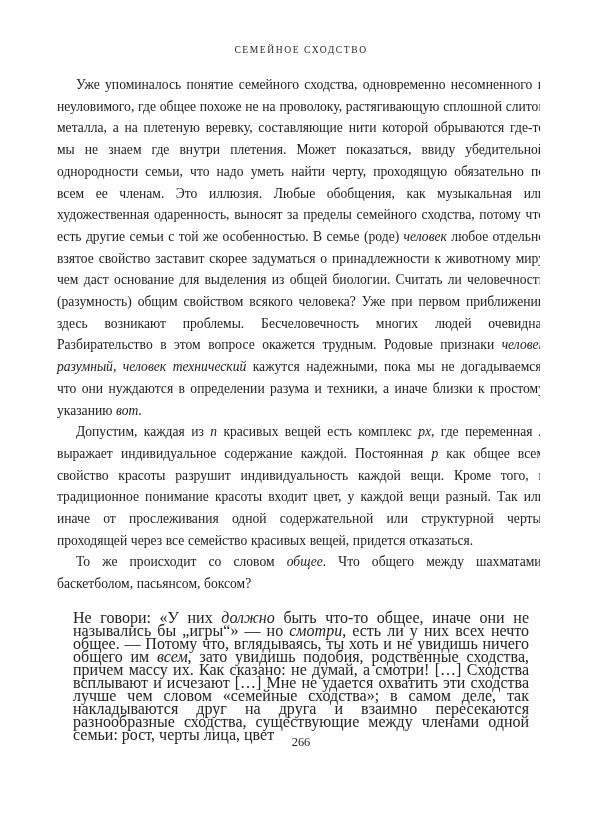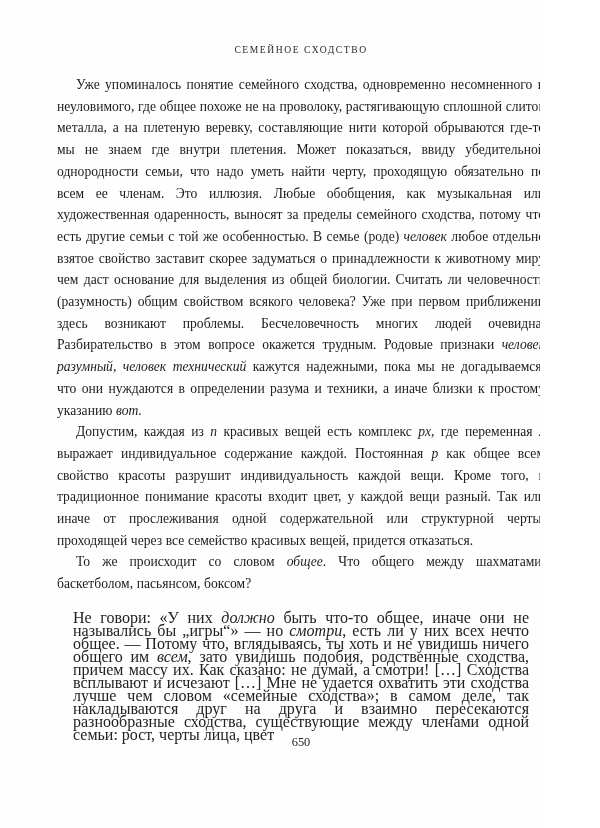--- a/index.html
+++ b/index.html
@@ -114,15 +114,15 @@
     <p class="para">Допустим, каждая из <span class="mathvar">n</span> красивых вещей есть комплекс <span class="mathvar">px</span>, где переменная <span class="mathvar">x</span> выражает индивидуальное содержание каждой. Постоянная <span class="mathvar">p</span> как общее всем свойство красоты разрушит индивидуальность каждой вещи. Кроме того, в традиционное понимание красоты входит цвет, у каждой вещи разный. Так или иначе от прослеживания одной содержательной или структурной черты, проходящей через все семейство красивых вещей, придется отказаться.</p>
 
     <p class="para">То же происходит со словом <em class="it">общее</em>. Что общего между шахматами, баскетболом, пасьянсом, боксом?</p>
 
     <div class="quote-block">
       <p class="quote">Не говори: «У них <em class="it">должно</em> быть что-то общее, иначе они не назывались бы „игры“» — но <em class="it">смотри</em>, есть ли у них всех нечто общее. — Потому что, вглядываясь, ты хоть и не увидишь ничего общего им <em class="it">всем</em>, зато увидишь подобия, родственные сходства, причем массу их. Как сказано: не думай, а смотри! […] Сходства всплывают и исчезают […] Мне не удается охватить эти сходства лучше чем словом «семейные сходства»; в самом деле, так накладываются друг на друга и взаимно пересекаются разнообразные сходства, существующие между членами одной семьи: рост, черты лица, цвет</p>
     </div>
 
   </div>
 
-  <div class="folio">650</div>
+  <div class="folio">266</div>
 
 </div>
 
 </body></html>

